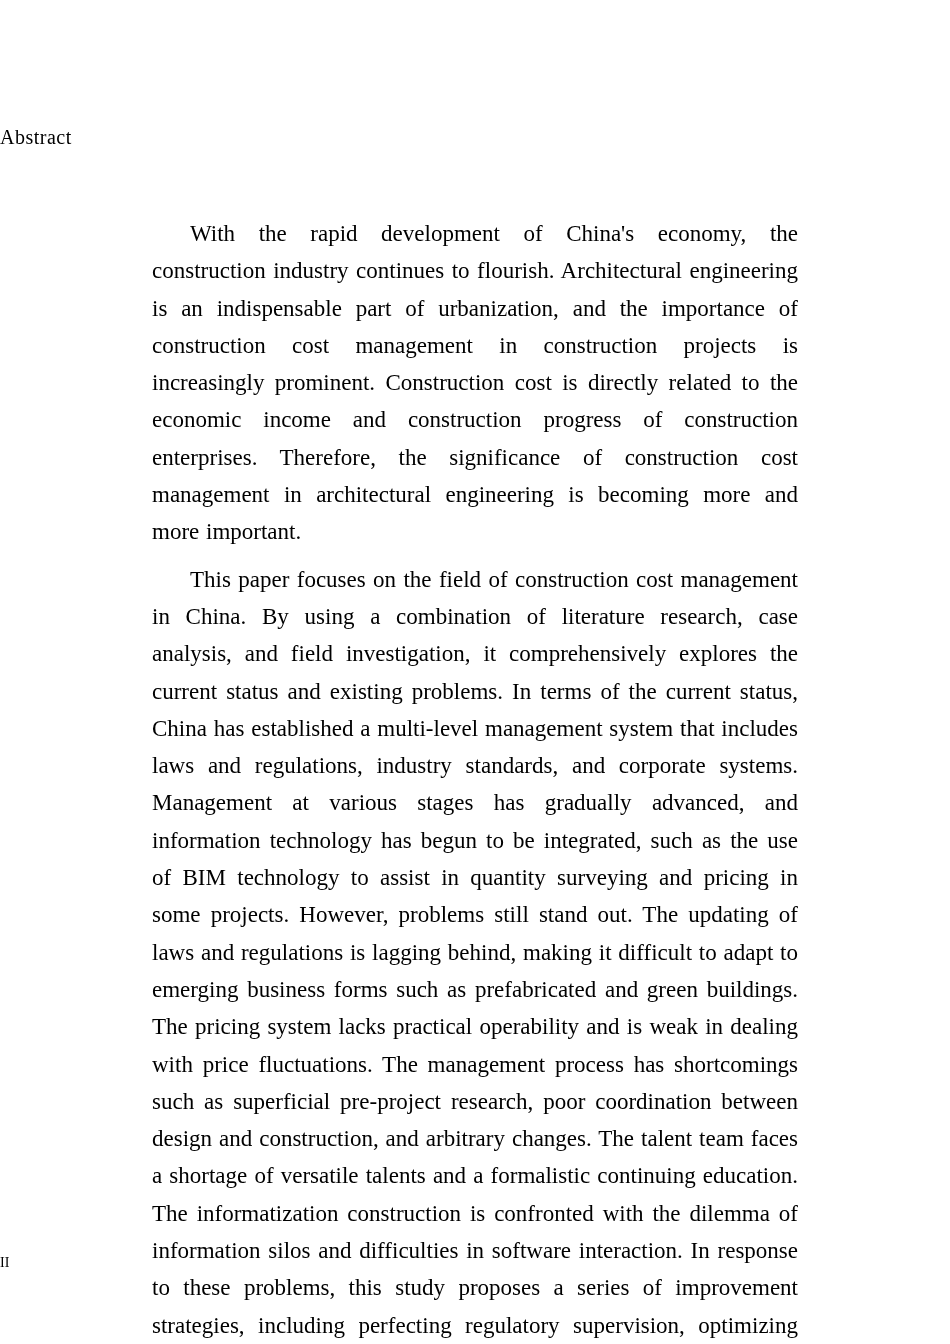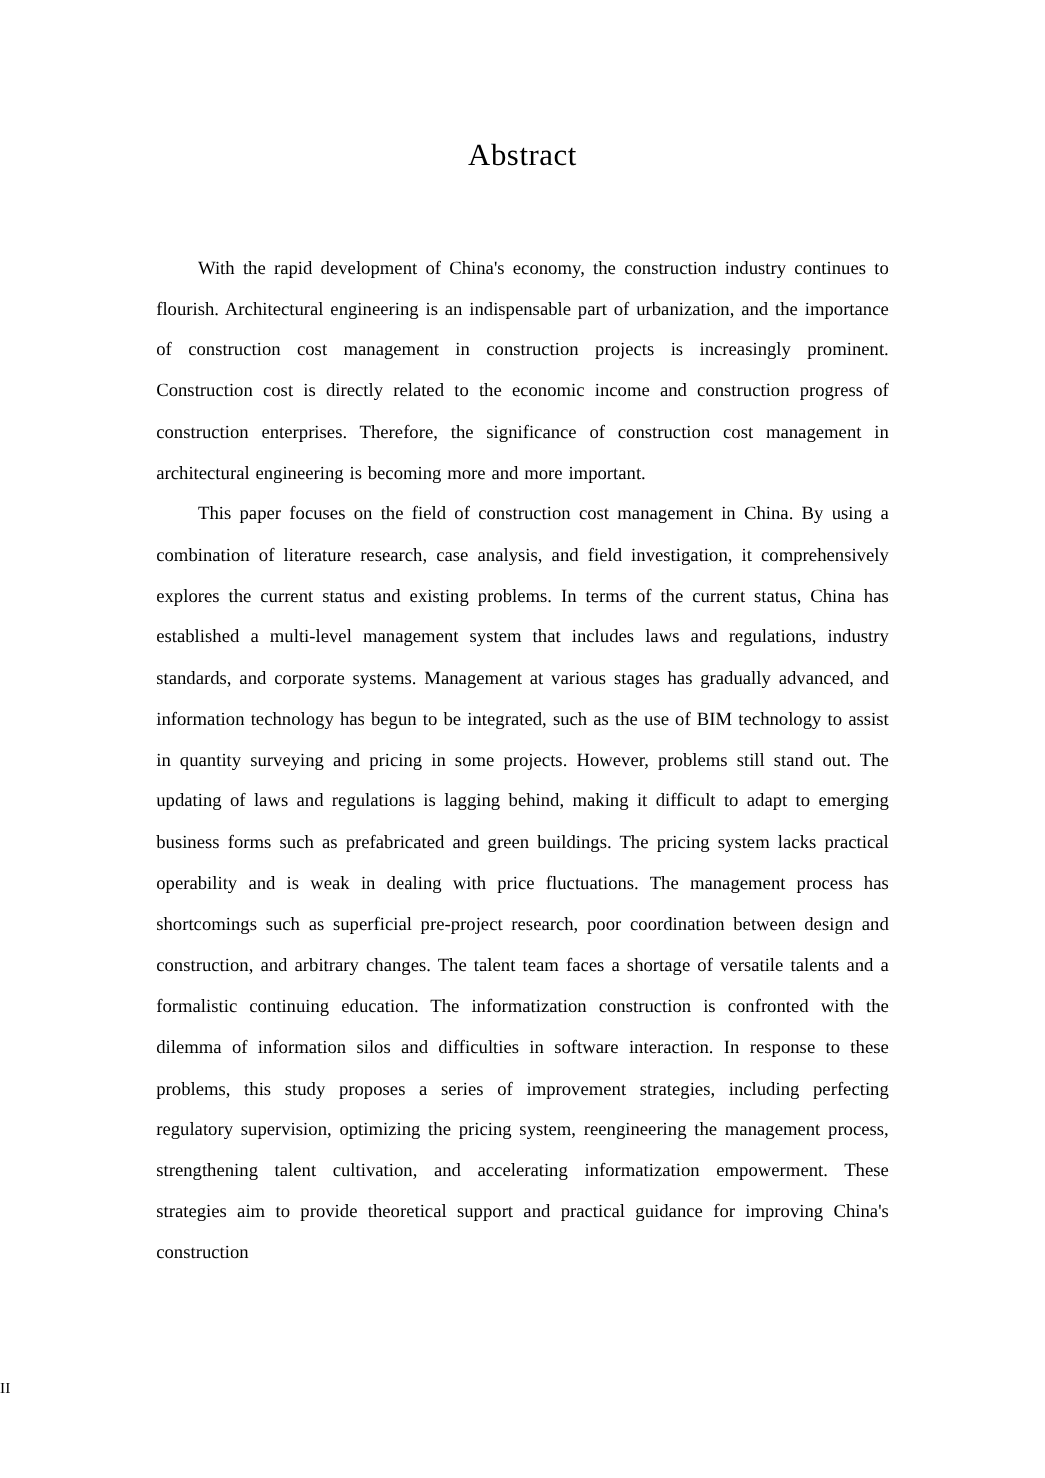--- a/index.html
+++ b/index.html
@@ -14,33 +14,32 @@
     height: 1344px;
     margin: 0 auto;
     background: #ffffff;
     color: #000000;
     font-family: "Liberation Serif", "DejaVu Serif", serif;
     overflow: hidden;
   }
   .doc-title {
     margin: 0;
     padding-top: 125px;
-    text-align: center;
-    font-size: 28px;
+    font-size: 20px;
     font-weight: 400;
     line-height: 1.2;
     letter-spacing: 0.5px;
   }
   .doc-body {
     margin: 66px 142px 0 142px;
     width: 666px;
   }
   .doc-para {
-    margin: 0;
-    font-size: 17px;
+    margin: 10px;
+    font-size: 23px;
     line-height: 37.3px;
     text-align: justify;
     text-justify: inter-word;
     text-indent: 38px;
     word-spacing: 1px;
   }
   .page-footer {
     position: absolute;
     left: 0;
     right: 0;

